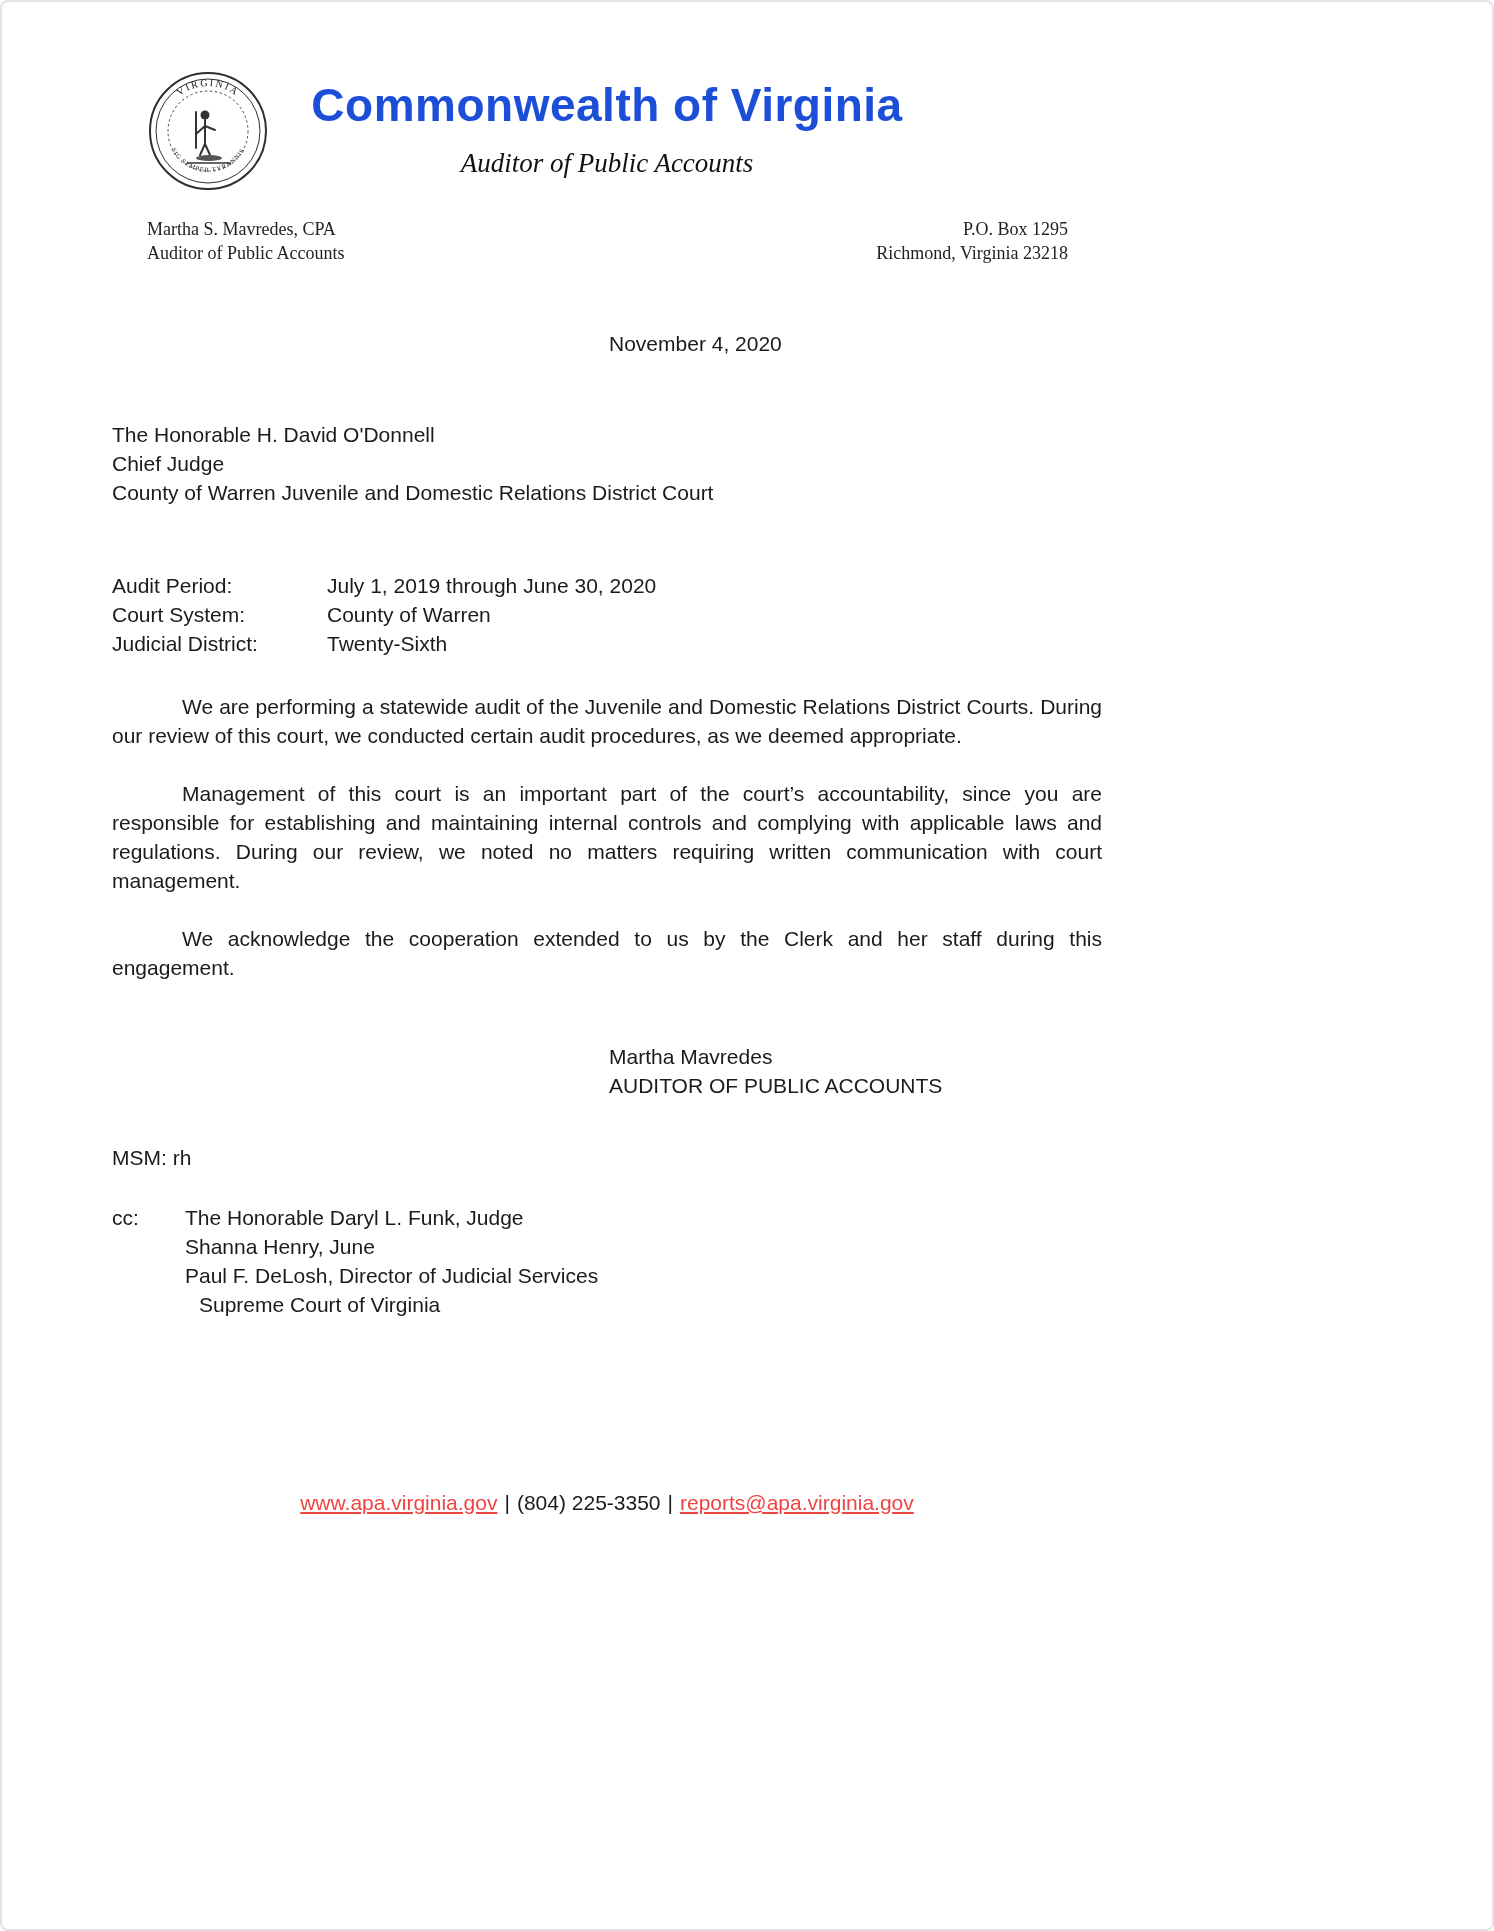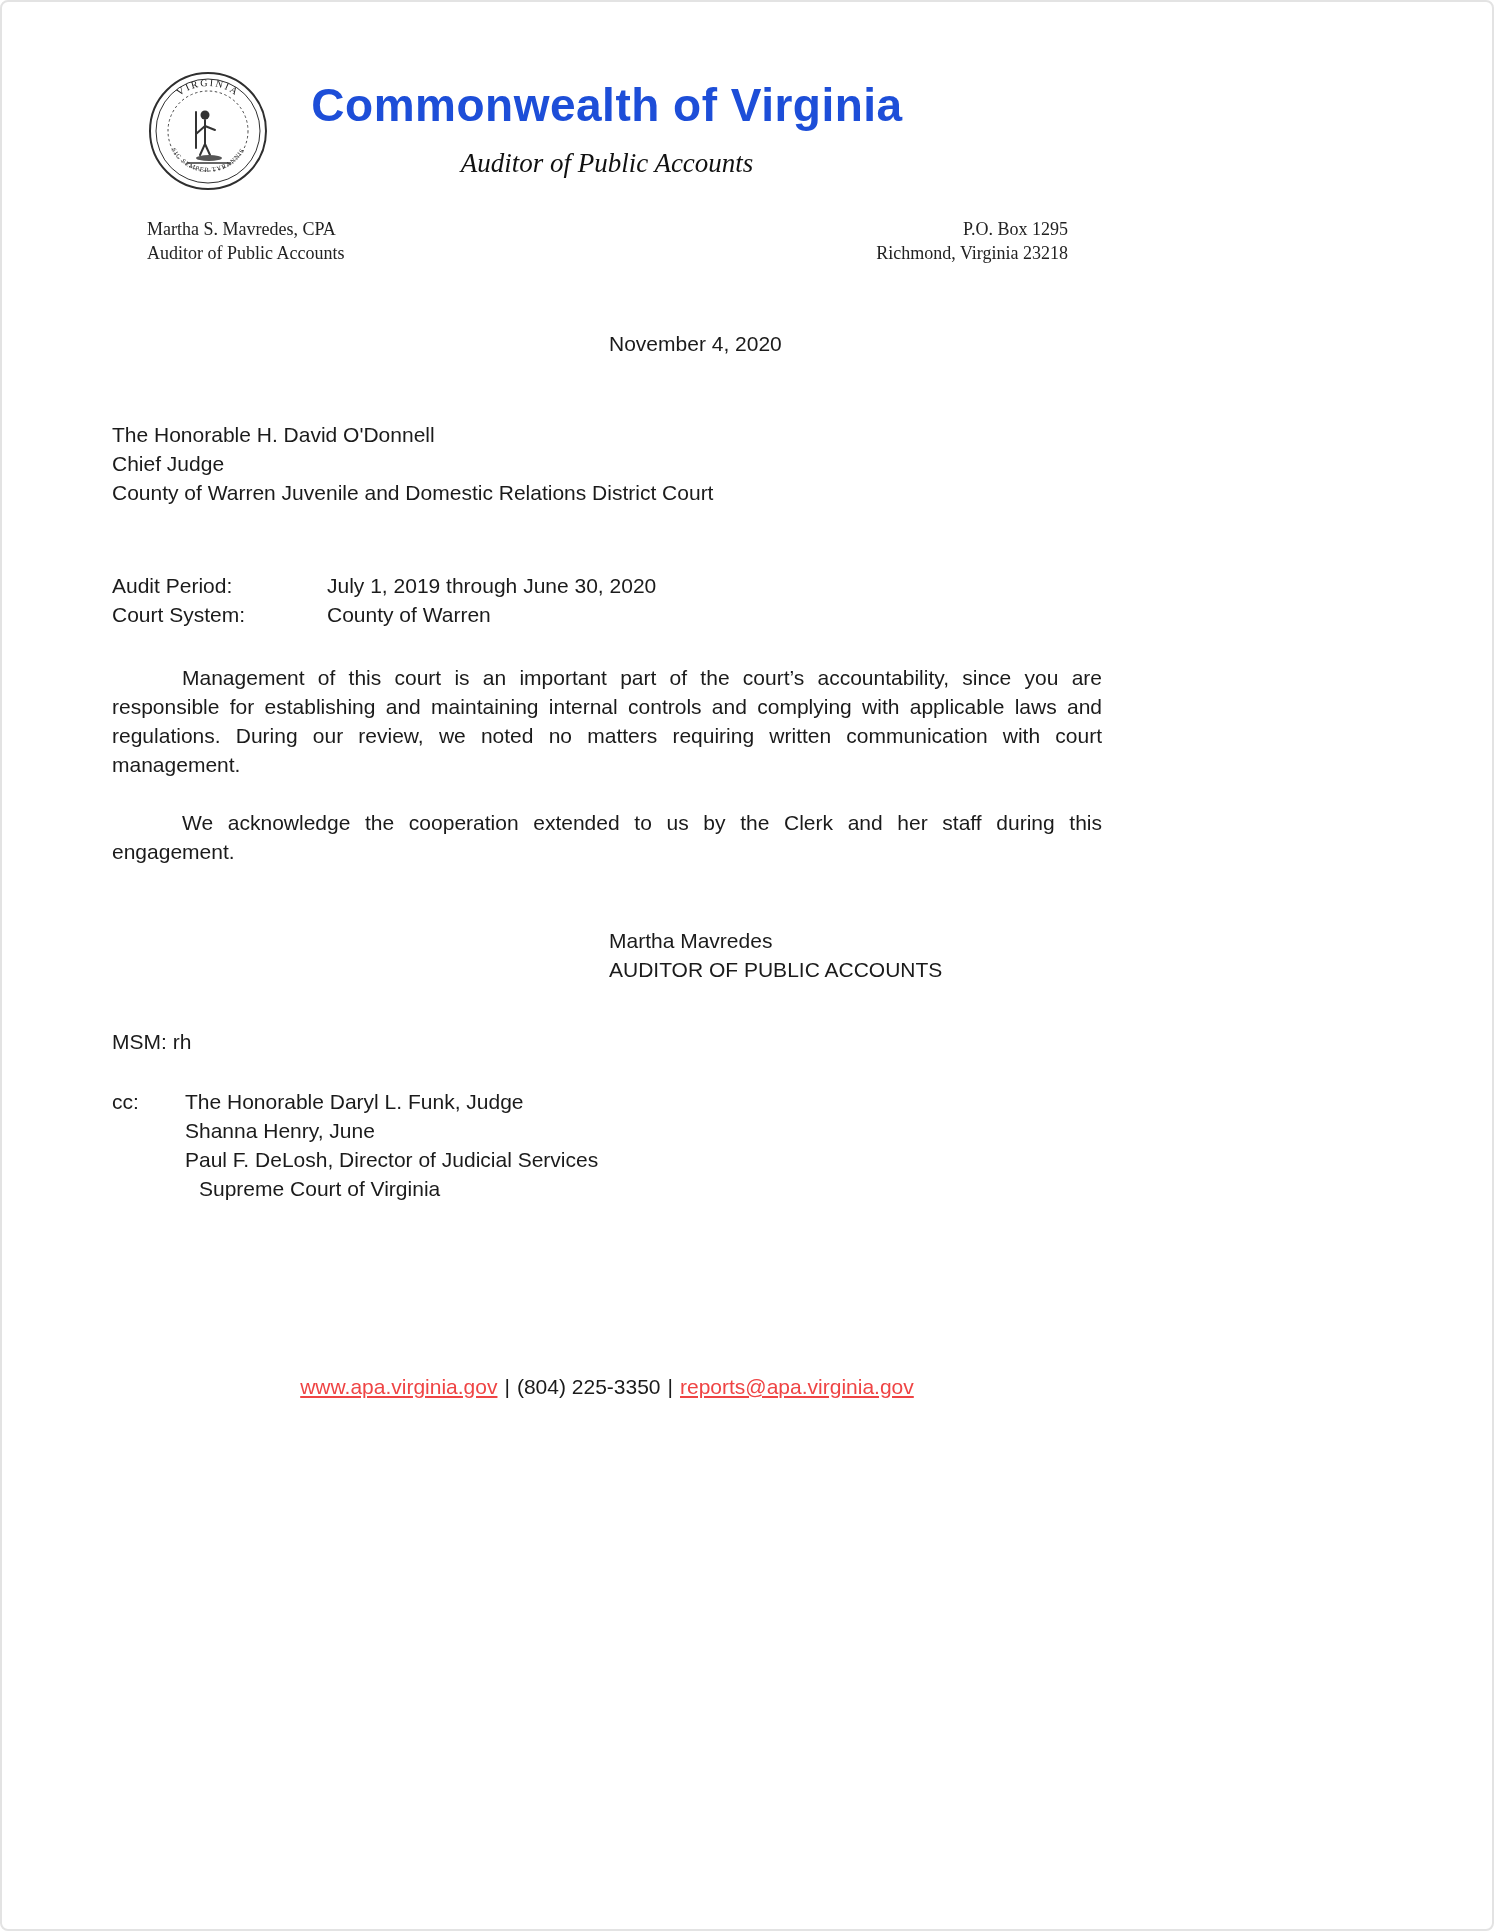--- a/index.html
+++ b/index.html
@@ -128,23 +128,28 @@
 
     <div class="audit">
       <div class="audit-row">
         <div class="audit-label">Audit Period:</div>
         <div class="audit-value">July 1, 2019 through June 30, 2020</div>
       </div>
       <div class="audit-row">
         <div class="audit-label">Court System:</div>
         <div class="audit-value">County of Warren</div>
       </div>
+      <div class="audit-row">
+        <div class="audit-label">Judicial District:</div>
+        <div class="audit-value">Twenty-Sixth</div>
+      </div>
     </div>
 
     <div class="body-block">
+      <p class="para">We are performing a statewide audit of the Juvenile and Domestic Relations District Courts. During our review of this court, we conducted certain audit procedures, as we deemed appropriate.</p>
       <p class="para">Management of this court is an important part of the court’s accountability, since you are responsible for establishing and maintaining internal controls and complying with applicable laws and regulations.  During our review, we noted no matters requiring written communication with court management.</p>
       <p class="para">We acknowledge the cooperation extended to us by the Clerk and her staff during this engagement.</p>
     </div>
 
     <div class="signature">
       <div>Martha Mavredes</div>
       <div>AUDITOR OF PUBLIC ACCOUNTS</div>
     </div>
 
     <div class="ref">MSM: rh</div>

